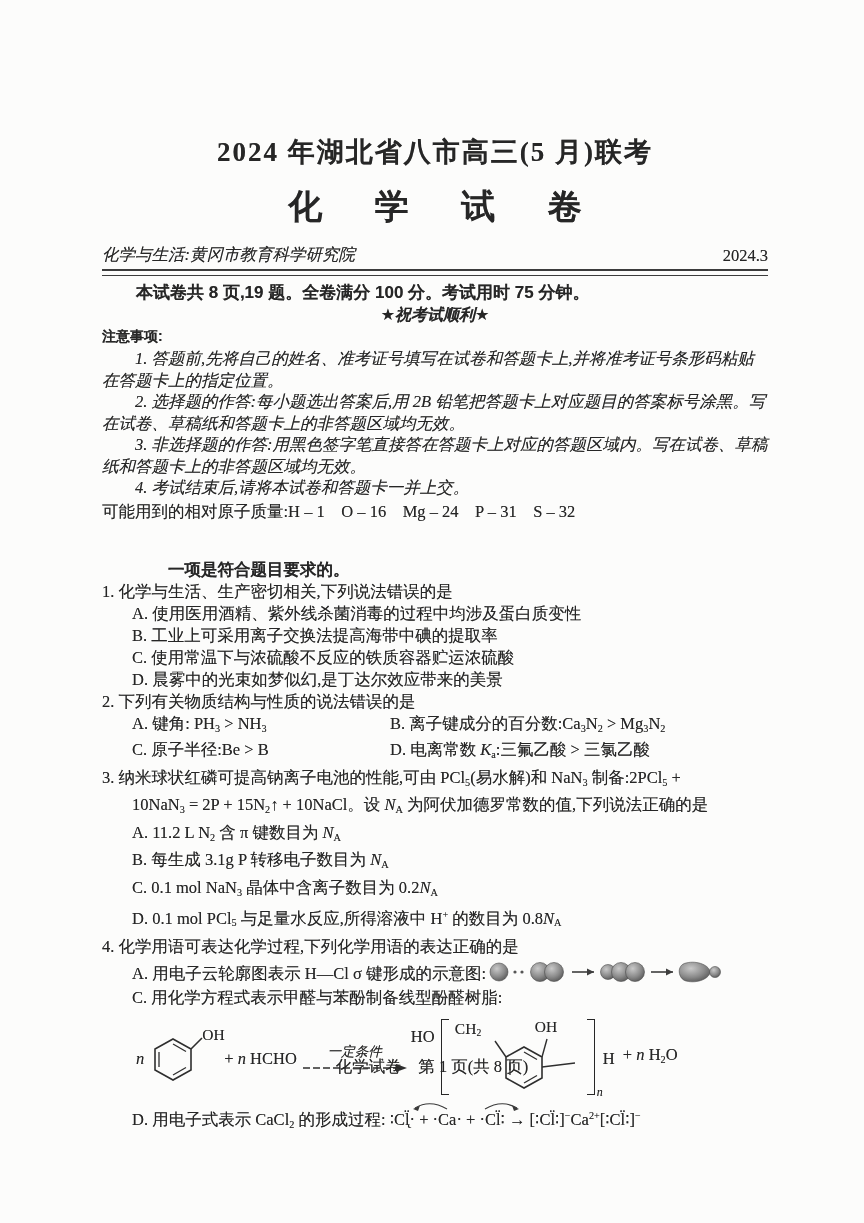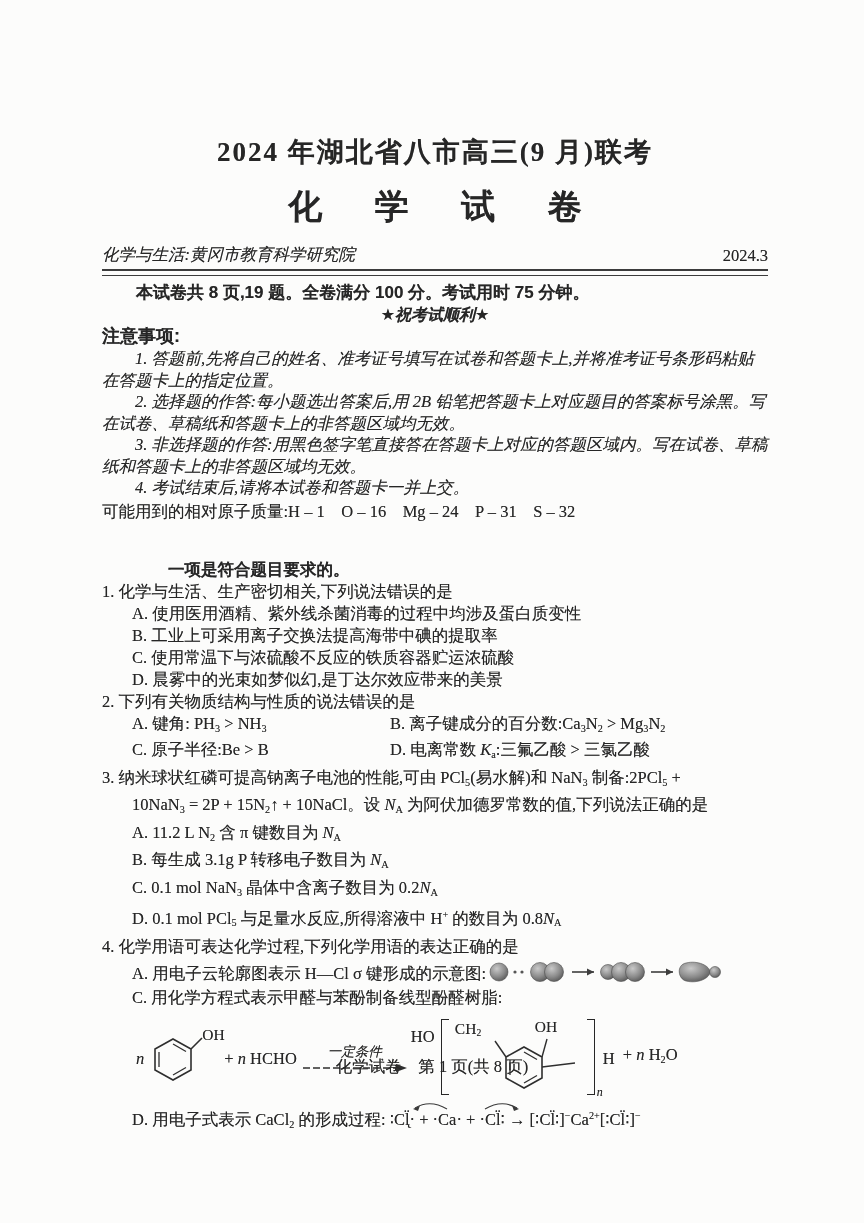--- a/index.html
+++ b/index.html
@@ -14,21 +14,21 @@
   }
   .center{text-align:center;}
   .hei{font-family:"Liberation Sans","DejaVu Sans",sans-serif;font-weight:bold;}
   .kai{font-style:italic;}
   .exam-title{font-size:27px;font-weight:bold;letter-spacing:2px;margin:0 0 14px 0;}
   .paper-title{font-size:34px;font-weight:bold;letter-spacing:22px;margin:0 0 14px 0;text-indent:22px;}
   .meta-row{display:flex;justify-content:space-between;align-items:flex-end;font-size:16.5px;margin-bottom:3px;}
   .rule-double{height:4px;border-top:2px solid #3c3c3c;border-bottom:1px solid #3c3c3c;margin-bottom:5px;}
   .exam-info{font-size:17px;line-height:23px;text-indent:2em;margin:0;}
   .wish{font-size:16px;line-height:21px;margin:0;}
-  .notice-title{font-size:18px;line-height:23px;margin:0;}
+  .notice-title{font-size:14px;line-height:23px;margin:0;}
   .notice{font-size:16.5px;line-height:21.5px;margin:0;text-indent:2em;}
   .masses{font-size:16.5px;line-height:23px;margin:1px 0 0 0;white-space:pre-wrap;}
   .section-head{font-size:16.5px;line-height:23px;margin:6px 0 0 0;padding-left:2em;text-indent:-2em;}
   .q{font-size:16.5px;line-height:22px;margin:0;}
   .opt{margin-left:30px;}
   .q2grid{display:grid;grid-template-columns:258px 1fr;margin-left:30px;}
   sub{font-size:0.62em;vertical-align:-0.25em;}
   sup{font-size:0.62em;vertical-align:0.55em;}
   .frac{display:inline-flex;flex-direction:column;vertical-align:-0.85em;font-size:0.72em;line-height:1.15;text-align:center;margin:0 1px;}
   .frac b{font-weight:normal;padding:0 3px;}
@@ -53,21 +53,21 @@
   .dform{position:relative;display:inline-block;}
   .dform svg.curve{position:absolute;top:-6px;}
   .footer{position:absolute;left:0;right:0;top:1056px;text-align:center;font-size:16.5px;}
   .gap6{height:6px;}
 </style>
 </head>
 <body>
 
 <div class="page">
 
-  <div class="center exam-title">2024 年湖北省八市高三(9 月)联考</div>
+  <div class="center exam-title">2024 年湖北省八市高三(5 月)联考</div>
   <div class="center paper-title">化 学 试 卷</div>
 
   <div class="meta-row">
     <span class="kai">化学与生活:黄冈市教育科学研究院</span>
     <span>2024.3</span>
   </div>
   <div class="rule-double"></div>
 
   <p class="exam-info hei">本试卷共 8 页,19 题。全卷满分 100 分。考试用时 75 分钟。</p>
   <p class="center wish hei kai">★祝考试顺利★</p>

